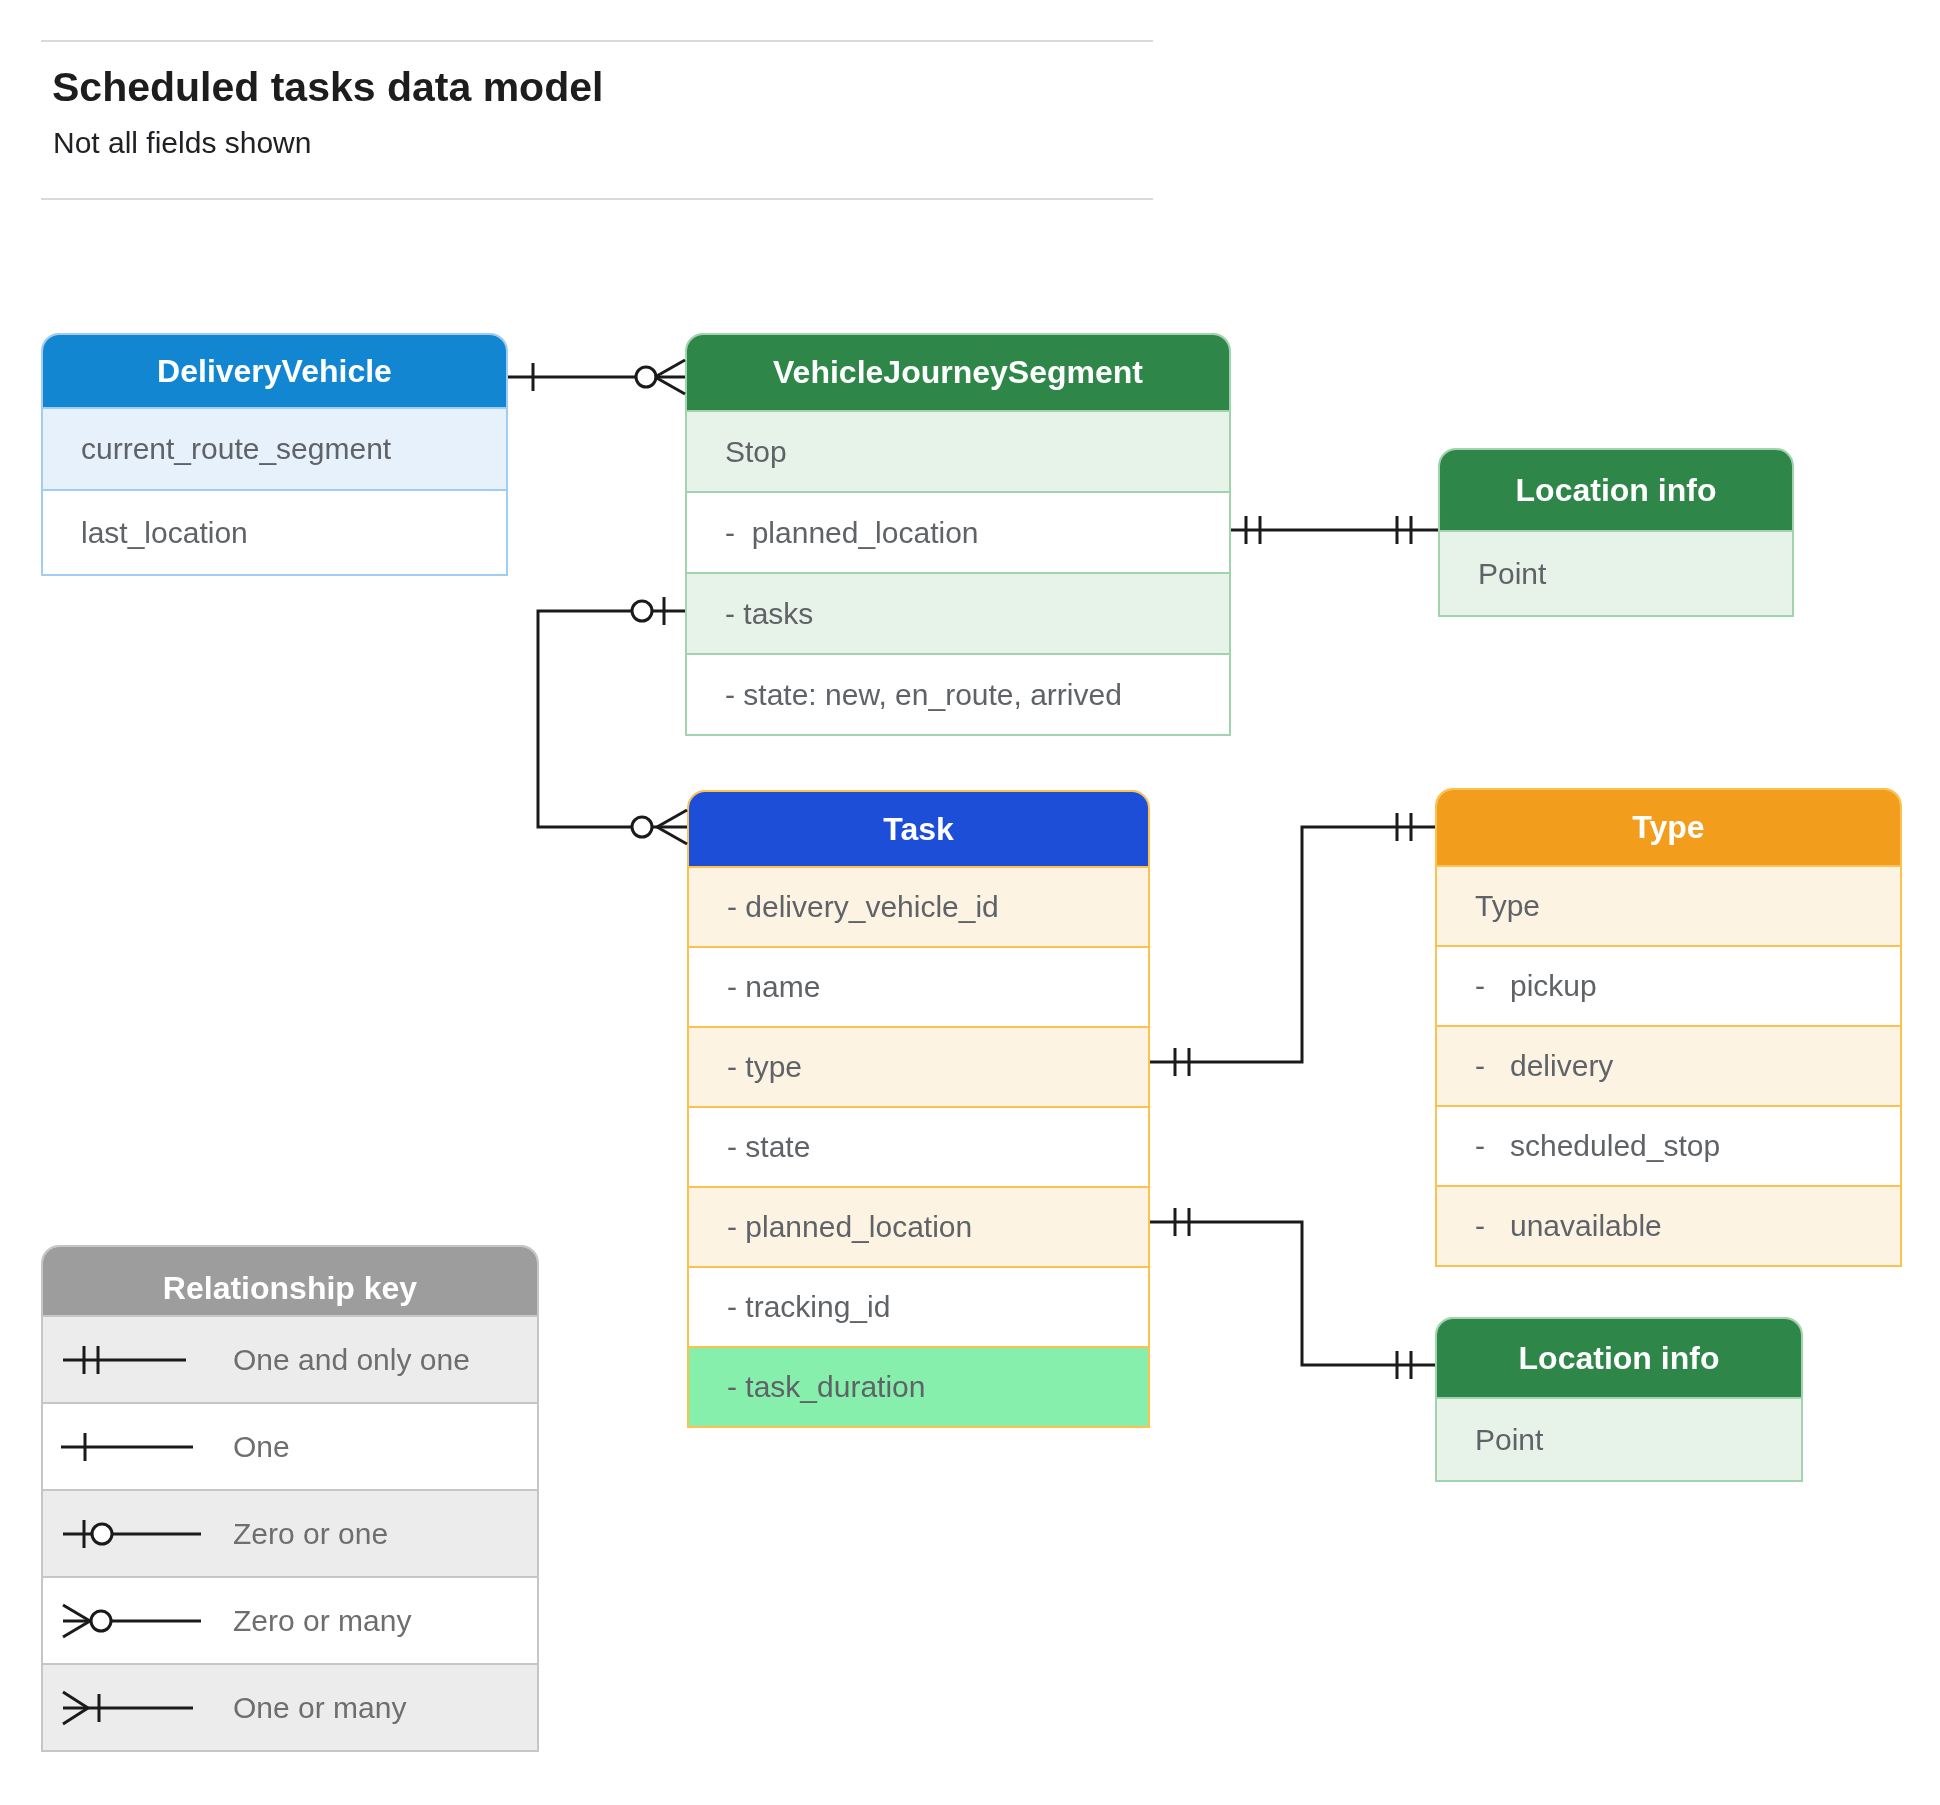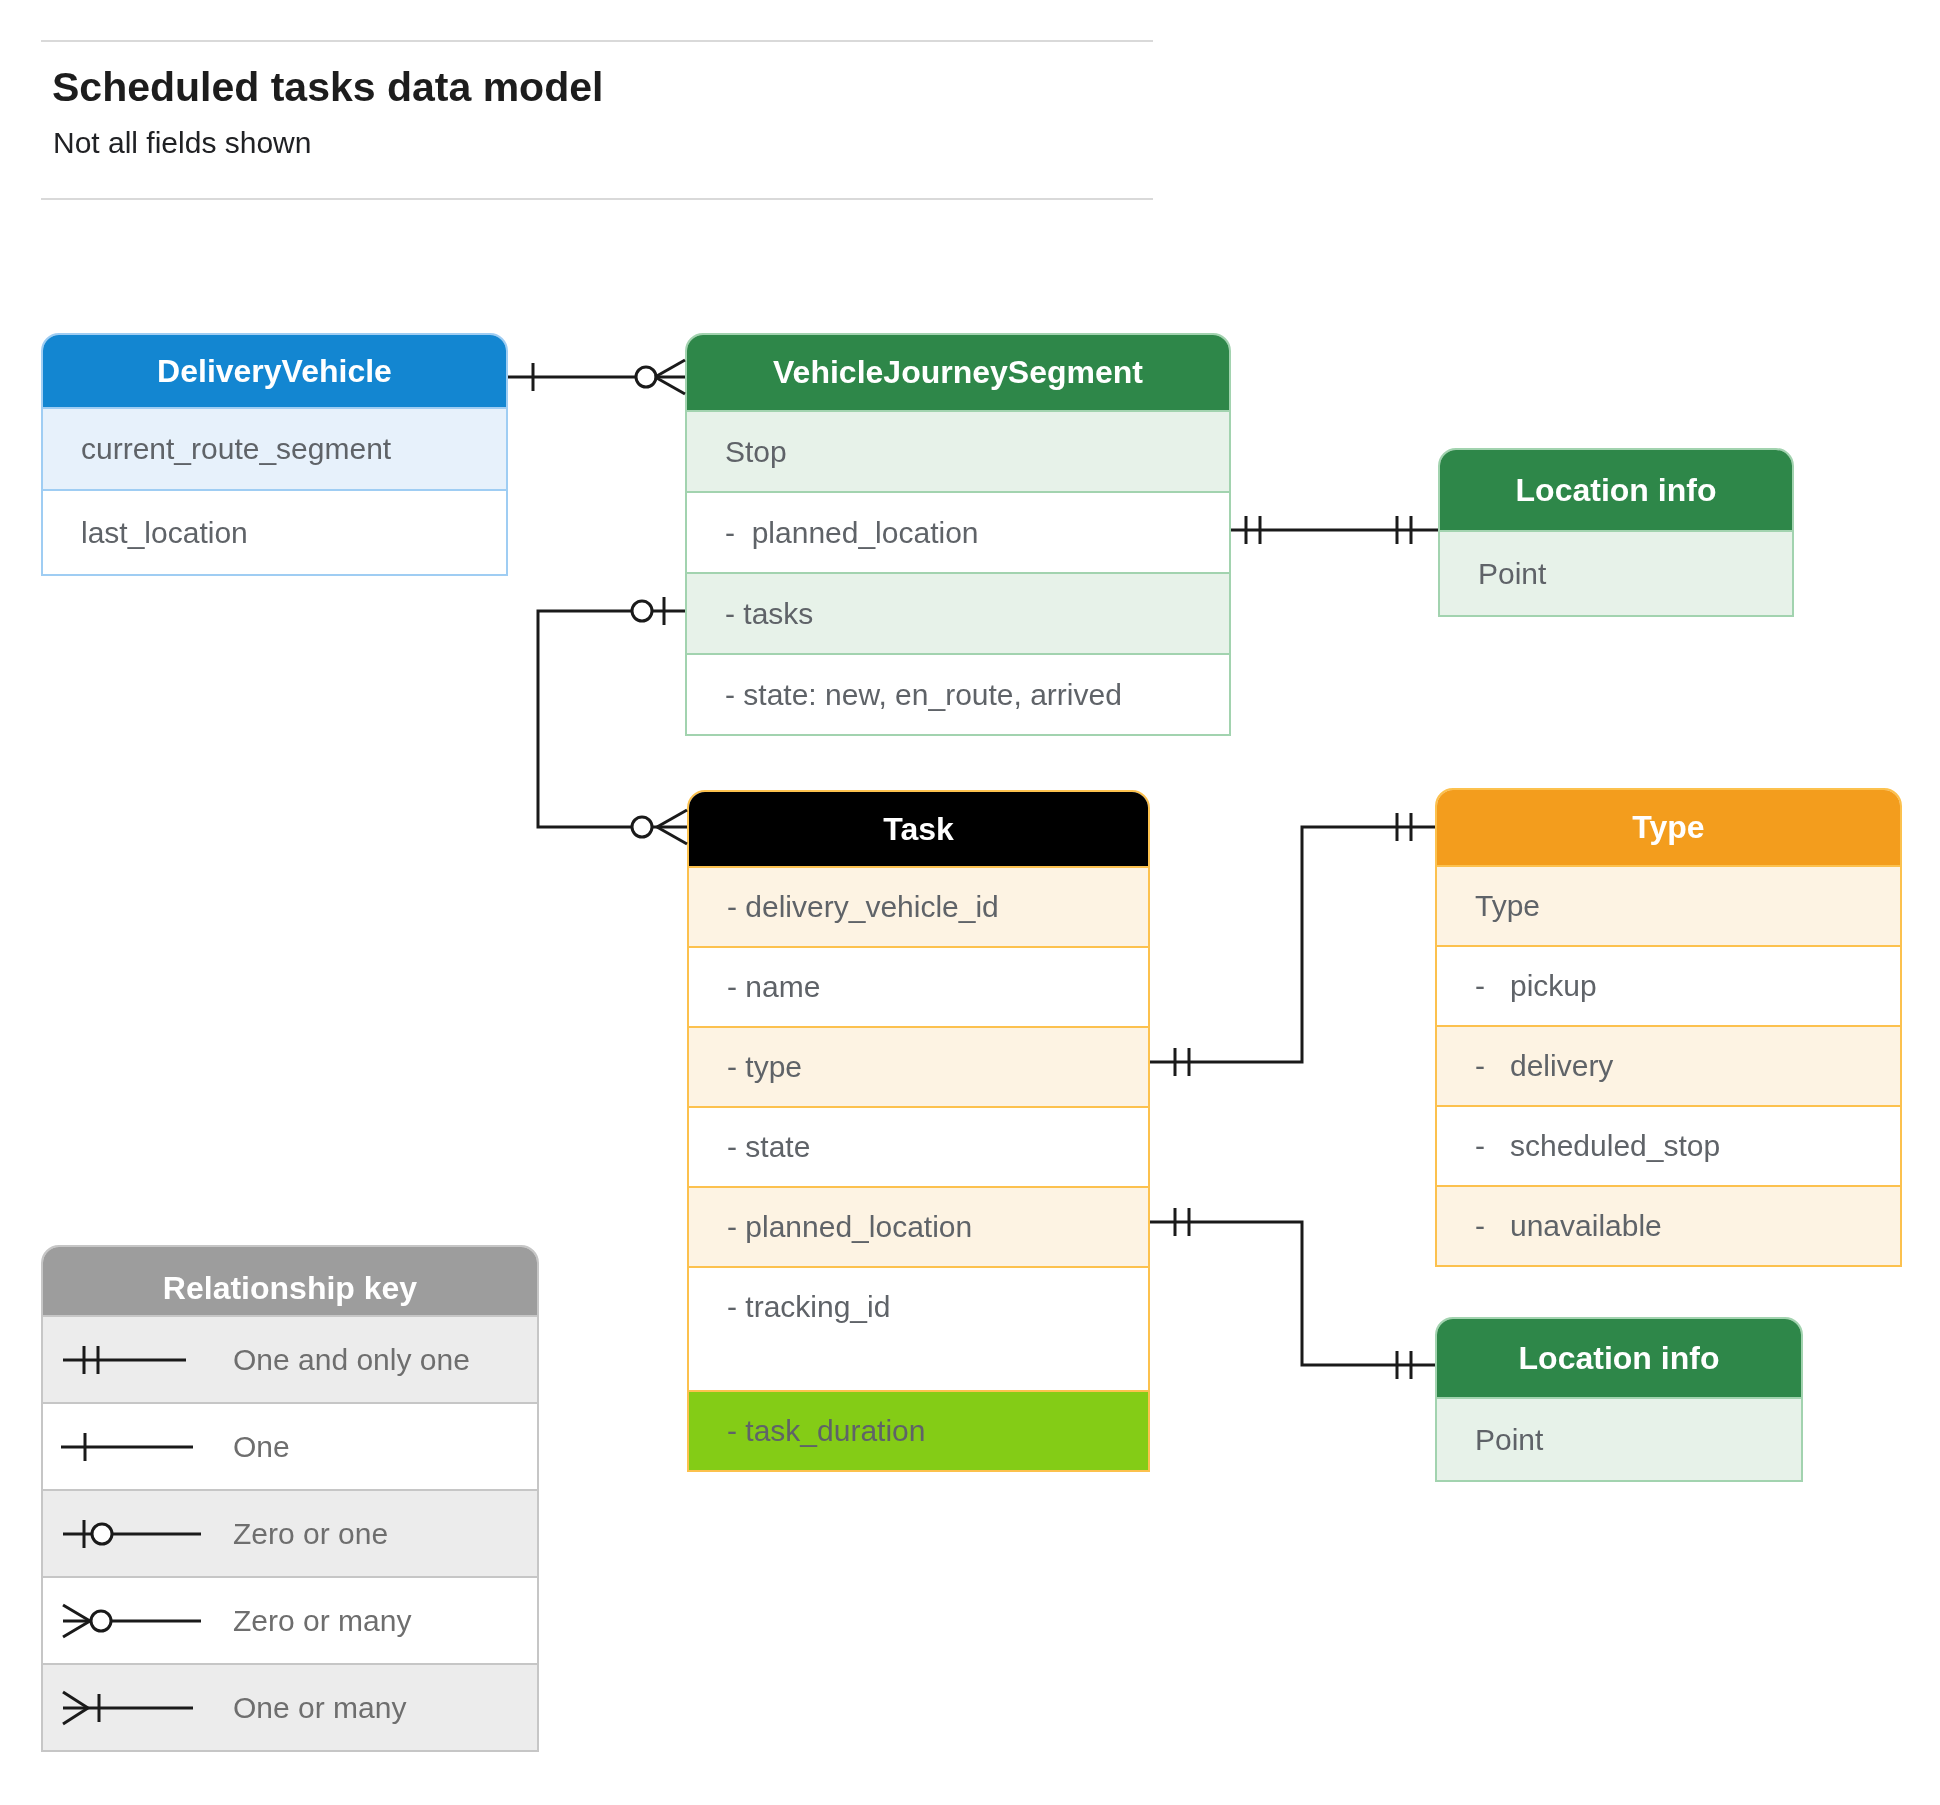--- a/index.html
+++ b/index.html
@@ -36,28 +36,28 @@
       <div class="e-row" style="height: 81px; border-top-color: rgb(162, 211, 175); background: rgb(231, 242, 233);">Stop</div>
       <div class="e-row" style="height: 81px; border-top-color: rgb(162, 211, 175);">-  planned_location</div>
       <div class="e-row" style="height: 81px; border-top-color: rgb(162, 211, 175); background: rgb(231, 242, 233);">- tasks</div>
       <div class="e-row" style="height: 81px; border-top-color: rgb(162, 211, 175);">- state: new, en_route, arrived</div>
     </div>
     <div class="entity" style="left: 1438px; top: 448px; width: 356px; border-color: rgb(162, 211, 175);">
       <div class="e-header" style="height: 80px; line-height: 80px; background: rgb(46, 135, 73);">Location info</div>
       <div class="e-row" style="height: 85px; border-top-color: rgb(162, 211, 175); background: rgb(231, 242, 233);">Point</div>
     </div>
     <div class="entity" style="left: 687px; top: 790px; width: 463px; border-color: rgb(252, 193, 78);">
-      <div class="e-header" style="height: 74px; line-height: 74px; background: #000000;">Task</div>
+      <div class="e-header" style="height: 74px; line-height: 74px; background: #1d4ed8;">Task</div>
       <div class="e-row" style="height: 80px; border-top-color: rgb(252, 193, 78); background: rgb(253, 243, 227);">- delivery_vehicle_id</div>
       <div class="e-row" style="height: 80px; border-top-color: rgb(252, 193, 78);">- name</div>
       <div class="e-row" style="height: 80px; border-top-color: rgb(252, 193, 78); background: rgb(253, 243, 227);">- type</div>
       <div class="e-row" style="height: 80px; border-top-color: rgb(252, 193, 78);">- state</div>
       <div class="e-row" style="height: 80px; border-top-color: rgb(252, 193, 78); background: rgb(253, 243, 227);">- planned_location</div>
       <div class="e-row" style="height: 80px; border-top-color: rgb(252, 193, 78);">- tracking_id</div>
-      <div class="e-row" style="height: 80px; border-top-color: rgb(252, 193, 78); background: #84cc16; margin-top: 44px;">- task_duration</div>
+      <div class="e-row" style="height: 80px; border-top-color: rgb(252, 193, 78); background: #86efac;">- task_duration</div>
     </div>
     <div class="entity" style="left: 1435px; top: 788px; width: 467px; border-color: rgb(252, 193, 78);">
       <div class="e-header" style="height: 75px; line-height: 75px; background: rgb(243, 157, 29);">Type</div>
       <div class="e-row" style="height: 80px; border-top-color: rgb(252, 193, 78); background: rgb(253, 243, 227);">Type</div>
       <div class="e-row" style="height: 80px; border-top-color: rgb(252, 193, 78);">-   pickup</div>
       <div class="e-row" style="height: 80px; border-top-color: rgb(252, 193, 78); background: rgb(253, 243, 227);">-   delivery</div>
       <div class="e-row" style="height: 80px; border-top-color: rgb(252, 193, 78);">-   scheduled_stop</div>
       <div class="e-row" style="height: 80px; border-top-color: rgb(252, 193, 78); background: rgb(253, 243, 227);">-   unavailable</div>
     </div>
     <div class="entity" style="left: 1435px; top: 1317px; width: 368px; border-color: rgb(162, 211, 175);">

